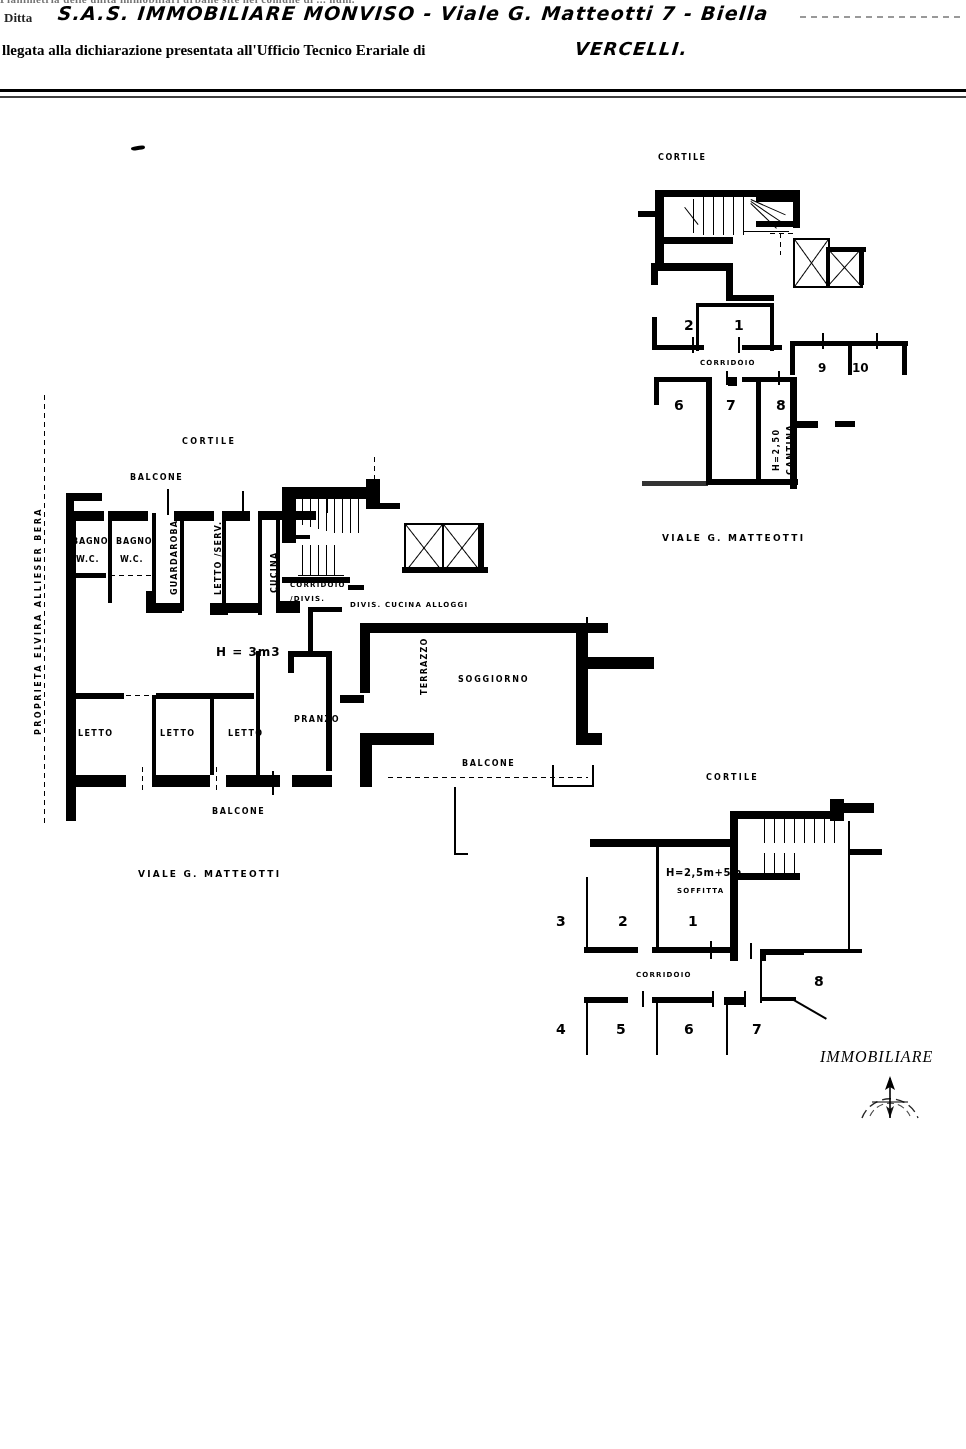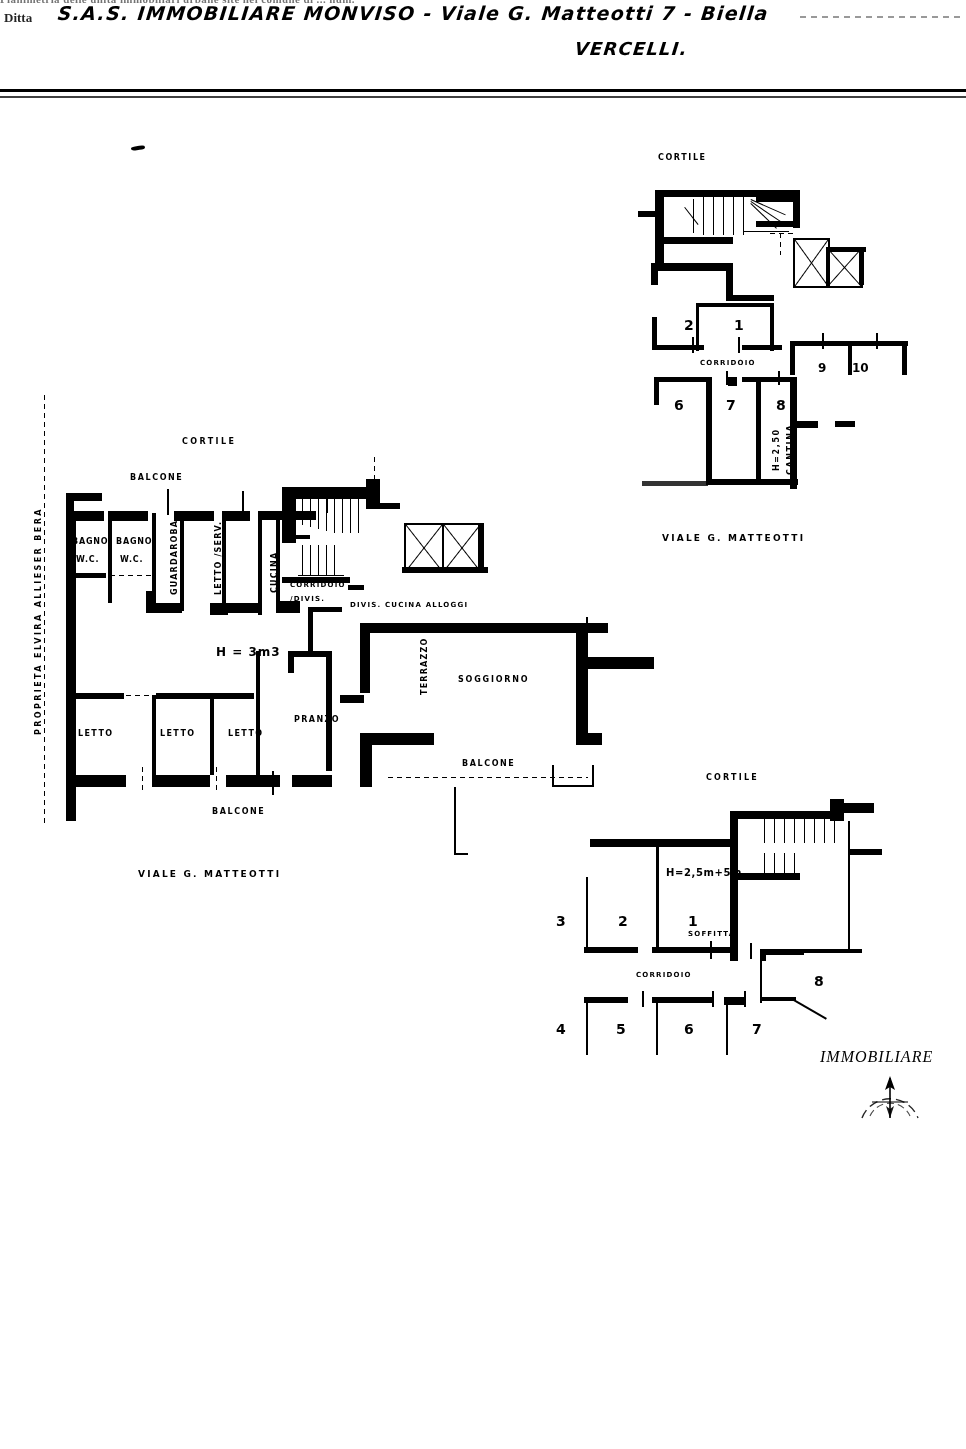--- a/index.html
+++ b/index.html
@@ -74,20 +74,21 @@
 <div id="header">
 
   <div class="hdr-cut">
     <span>Planimetria delle unità immobiliari urbane site nel comune di ... num.</span>
   </div>
 
   <div class="hdr-line" id="hdr-line1">Ditta</div>
   <div id="hdr-hand1">S.A.S.  IMMOBILIARE MONVISO  -  Viale G. Matteotti 7 - Biella</div>
   <div id="hdr-dots1"></div>
 
+  <div class="hdr-line" id="hdr-line2">llegata alla dichiarazione presentata all'Ufficio Tecnico Erariale  di</div>
   <div id="hdr-hand2">VERCELLI.</div>
 
   <div class="rule" id="rule-a"></div>
   <div class="rule" id="rule-b"></div>
 </div>
 
 <div class="w" style="left:131px;top:146px;width:14px;height:4px;border-radius:40%;transform:rotate(-8deg);"></div>
 
 <div class="plan" id="plan-cantina" style="left:630px;top:145px;width:290px;height:390px;">
 
@@ -337,21 +338,21 @@
     <div class="stair-tread" style="left:74px;top:0;height:26px;"></div>
   </div>
   <div class="stairs" style="left:212px;top:88px;width:44px;height:24px;">
     <div class="stair-tread" style="left:4px;top:0;height:22px;"></div>
     <div class="stair-tread" style="left:14px;top:0;height:22px;"></div>
     <div class="stair-tread" style="left:24px;top:0;height:22px;"></div>
     <div class="stair-tread" style="left:34px;top:0;height:22px;"></div>
   </div>
 
   <div class="lbl lbl-sm" style="left:118px;top:102px;font-size:10px;letter-spacing:.6px;">H=2,5m+5m</div>
-  <div class="lbl lbl-sm" style="left:140px;top:122px;margin-top:43px;">SOFFITTA</div>
+  <div class="lbl lbl-sm" style="left:129px;top:122px;">SOFFITTA</div>
 
   <div class="wt" style="left:108px;top:78px;width:3px;height:110px;"></div>
   <div class="wt" style="left:38px;top:112px;width:2px;height:76px;"></div>
   <div class="w" style="left:36px;top:182px;width:54px;height:6px;"></div>
   <div class="w" style="left:104px;top:182px;width:82px;height:6px;"></div>
   <div class="tick" style="left:162px;top:176px;width:2px;height:18px;"></div>
   <div class="tick" style="left:202px;top:178px;width:2px;height:16px;"></div>
 
   <div class="num" style="left:8px;top:148px;">3</div>
   <div class="num" style="left:70px;top:148px;">2</div>

